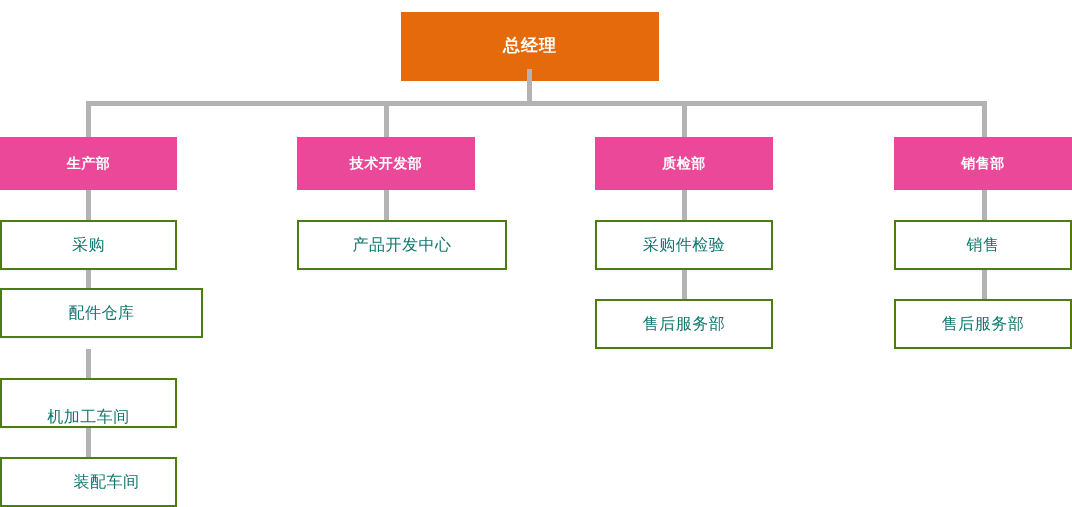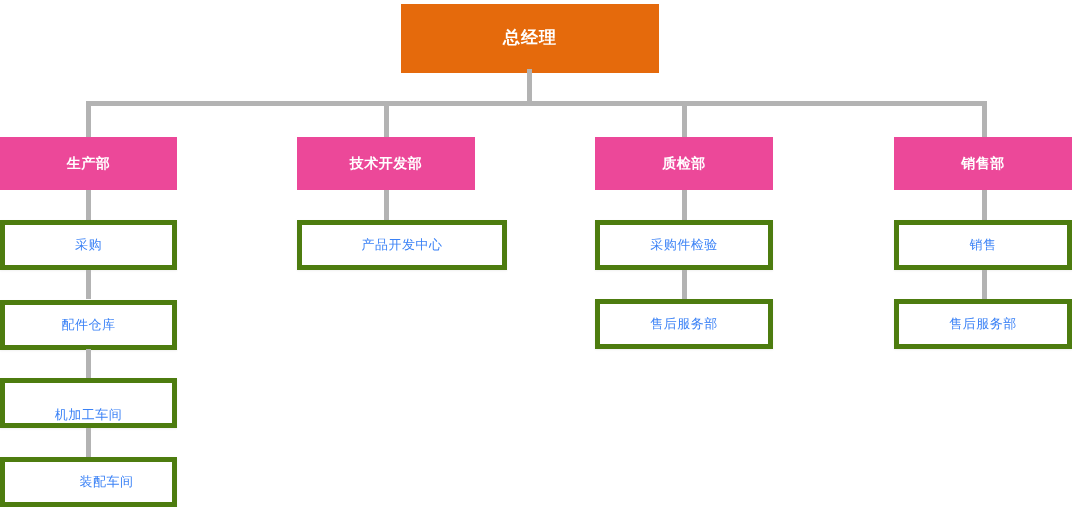--- a/index.html
+++ b/index.html
@@ -47,34 +47,34 @@
   .node-dept {
     background: #ec4899;
     color: #ffffff;
     font-size: 14px;
     font-weight: bold;
     letter-spacing: 0.5px;
   }
 
   .node-leaf {
     background: #ffffff;
-    color: #3b82f6;
-    font-size: 13px;
+    color: #0f766e;
+    font-size: 16px;
     font-weight: normal;
-    border: 5px solid #4d7c0f;
+    border: 2px solid #4d7c0f;
     box-shadow: 0 1px 2px rgba(0,0,0,0.06);
     letter-spacing: 0.5px;
   }
 </style>
 </head>
 <body>
 
 <div id="chart-root">
 
-  <div class="node node-root" style="left:401px; top:4px; width:258px; height:69px;">
+  <div class="node node-root" style="left:401px; top:12px; width:258px; height:69px;">
     <span>总经理</span>
   </div>
 
   <div class="connector" style="left:527px; top:69px; width:5px; height:33px;"></div>
 
   <div class="connector" style="left:86px; top:101px; width:901px; height:5px;"></div>
 
   <div class="connector" style="left:86px; top:101px; width:5px; height:37px;"></div>
   <div class="connector" style="left:384px; top:101px; width:5px; height:37px;"></div>
   <div class="connector" style="left:682px; top:101px; width:5px; height:37px;"></div>
@@ -83,21 +83,21 @@
   <div class="node node-dept" style="left:0px; top:137px; width:177px; height:53px;">
     <span>生产部</span>
   </div>
 
   <div class="connector" style="left:86px; top:190px; width:5px; height:30px;"></div>
   <div class="node node-leaf" style="left:0px; top:220px; width:177px; height:50px;">
     <span>采购</span>
   </div>
 
   <div class="connector" style="left:86px; top:270px; width:5px; height:29px;"></div>
-  <div class="node node-leaf" style="left:0px; top:300px; width:177px; height:50px;">
+  <div class="node node-leaf" style="left:0px; top:288px; width:203px; height:50px;">
     <span>配件仓库</span>
   </div>
 
   <div class="connector" style="left:86px; top:349px; width:5px; height:29px;"></div>
   <div class="node node-leaf" style="left:0px; top:378px; width:177px; height:50px;align-items:flex-end;">
     <span>机加工车间</span>
   </div>
 
   <div class="connector" style="left:86px; top:428px; width:5px; height:29px;"></div>
   <div class="node node-leaf" style="left:0px; top:457px; width:177px; height:50px;padding-left:36px;">

